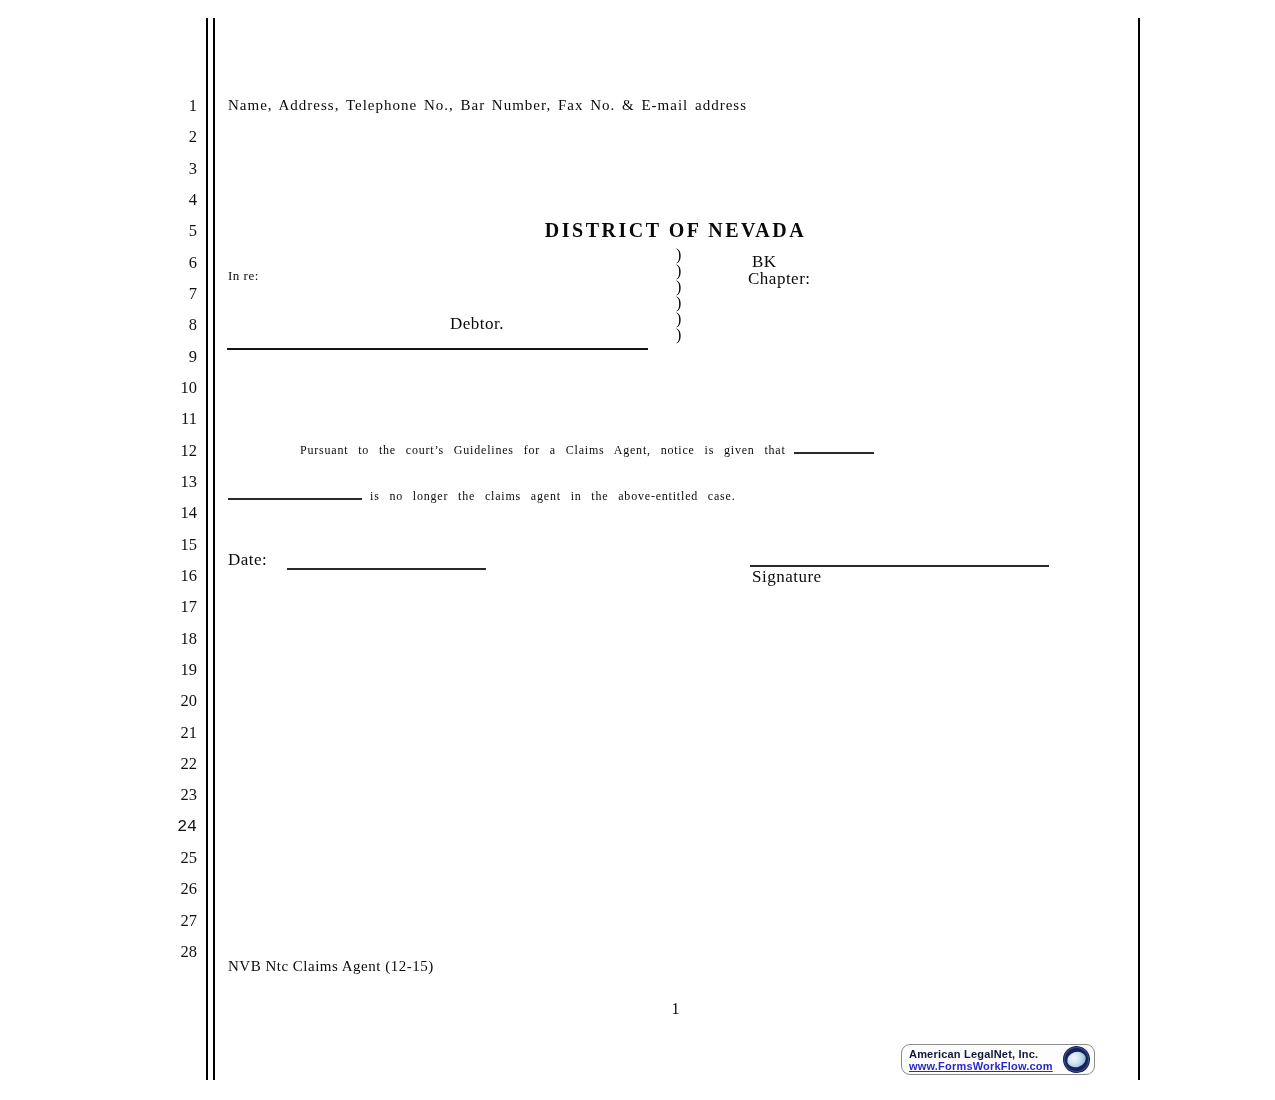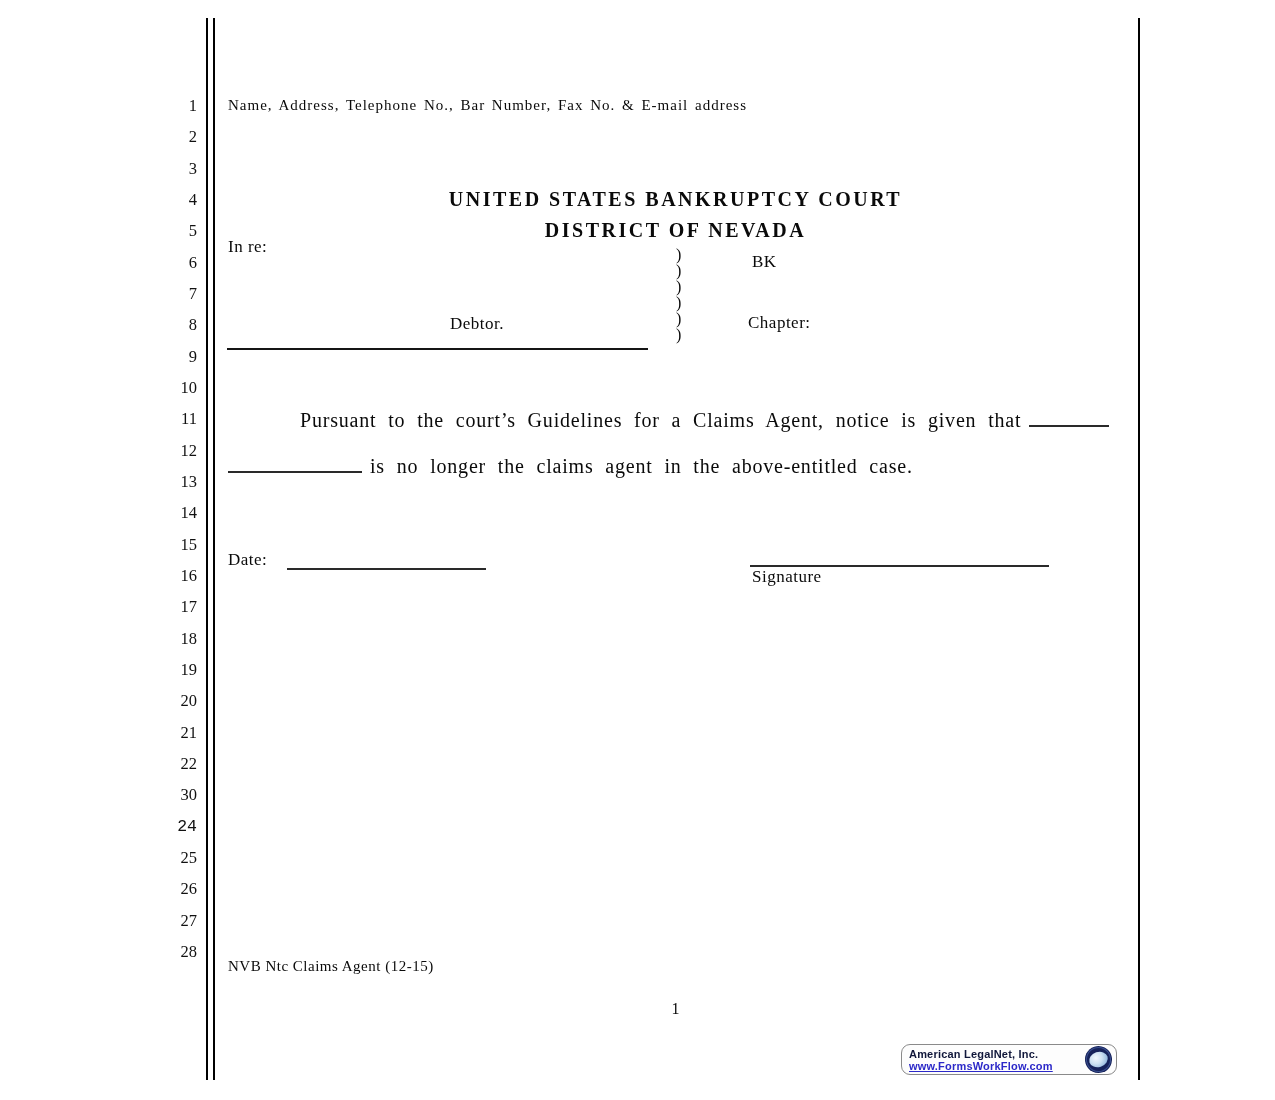--- a/index.html
+++ b/index.html
@@ -33,58 +33,58 @@
   }
   .court-title{
     position:absolute;left:213px;top:188px;width:925px;text-align:center;
     font-weight:bold;font-size:20px;letter-spacing:2.5px;
   }
   .court-district{
     position:absolute;left:213px;top:219px;width:925px;text-align:center;
     font-weight:bold;font-size:20px;letter-spacing:2.5px;
   }
   
-  .in-re{position:absolute;left:228px;top:237px;font-size:17px;letter-spacing:0.5px;}
+  .in-re{position:absolute;left:228px;top:268px;font-size:13px;letter-spacing:0.5px;}
   .paren-column{
     position:absolute;left:676px;top:247px;
     font-size:16px;line-height:15.9px;letter-spacing:0;
   }
   .case-type{position:absolute;left:752px;top:252px;font-size:17px;letter-spacing:0.5px;}
-  .chapter{position:absolute;left:748px;top:269px;font-size:17px;letter-spacing:0.5px;margin-top:44px;}
+  .chapter{position:absolute;left:748px;top:269px;font-size:17px;letter-spacing:0.5px;}
   .debtor{position:absolute;left:450px;top:314px;font-size:17px;letter-spacing:0.5px;}
   .debtor-underline{
     position:absolute;left:227px;top:348px;width:421px;height:0;
     border-bottom:2px solid #151515;
   }
   .notice-title{
     position:absolute;left:751px;top:314px;width:340px;
     font-size:18px;line-height:16.5px;letter-spacing:1.2px;
   }
   .notice-title .nt-line{display:block;margin-bottom:0.5px;}
   
-  .body-line{position:absolute;font-size:20px;letter-spacing:0.8px;word-spacing:6px;white-space:nowrap;}
+  .body-line{position:absolute;font-size:12px;letter-spacing:0.8px;word-spacing:6px;white-space:nowrap;margin-top:29px;}
   .body-line-1{left:300px;top:409px;}
   .body-line-2{left:228px;top:455px;}
   .blank{
     display:inline-block;height:14px;vertical-align:baseline;
     border-bottom:2px solid #2a2a2a;
   }
   .blank-after-that{width:80px;margin-left:8px;}
   .blank-lead{width:134px;margin-right:8px;}
   
   .date-label{position:absolute;left:228px;top:550px;font-size:17px;letter-spacing:0.5px;}
   .date-blank{position:absolute;left:287px;top:568px;width:199px;height:0;border-bottom:2px solid #2a2a2a;}
   .signature-rule{position:absolute;left:750px;top:565px;width:299px;height:0;border-bottom:2px solid #2a2a2a;}
   .signature-label{position:absolute;left:752px;top:567px;font-size:17px;letter-spacing:0.5px;}
   
   .form-id{position:absolute;left:228px;top:958px;font-size:15px;letter-spacing:0.5px;}
   .page-number{position:absolute;left:213px;top:1000px;width:925px;text-align:center;font-size:16px;}
   
   .legalnet-badge{
-    position:absolute;left:901px;top:1044px;width:216px;height:31px;
+    position:absolute;left:901px;top:1044px;width:194px;height:31px;
     border:1px solid #8a8a8a;border-radius:9px;background:#fdfdfd;
     display:flex;align-items:center;padding:0 4px 0 7px;box-sizing:border-box;
   }
   .legalnet-text{flex:1;display:flex;flex-direction:column;justify-content:center;line-height:12px;}
   .legalnet-company{
     font-family:"Liberation Sans","DejaVu Sans",sans-serif;
     font-size:11px;font-weight:bold;color:#10173a;letter-spacing:0.2px;
   }
   .legalnet-link{
     font-family:Liberation Sans, sans-serif;
@@ -130,30 +130,29 @@
       <div class="line-number" style="top: 471.96px;">13</div>
       <div class="line-number" style="top: 503.29px;">14</div>
       <div class="line-number" style="top: 534.62px;">15</div>
       <div class="line-number" style="top: 565.95px;">16</div>
       <div class="line-number" style="top: 597.28px;">17</div>
       <div class="line-number" style="top: 628.61px;">18</div>
       <div class="line-number" style="top: 659.94px;">19</div>
       <div class="line-number" style="top: 691.27px;">20</div>
       <div class="line-number" style="top: 722.6px;">21</div>
       <div class="line-number" style="top: 753.93px;">22</div>
-      <div class="line-number" style="top: 785.26px;">30</div>
+      <div class="line-number" style="top: 785.26px;">23</div>
       <div class="line-number" style="top: 816.59px; font-family: Liberation Mono, monospace;">24</div>
       <div class="line-number" style="top: 847.92px;">25</div>
       <div class="line-number" style="top: 879.25px;">26</div>
       <div class="line-number" style="top: 910.58px;">27</div>
       <div class="line-number" style="top: 941.91px;">28</div>
     </div>
 
   <div class="attorney-info">Name, Address, Telephone No., Bar Number, Fax No. &amp; E-mail address</div>
-  <div class="court-title">UNITED STATES BANKRUPTCY COURT</div>
   <div class="court-district">DISTRICT OF NEVADA</div>
 
   <div class="in-re">In re:</div>
   <div class="paren-column">
       <div>)</div>
       <div>)</div>
       <div>)</div>
       <div>)</div>
       <div>)</div>
       <div>)</div>

